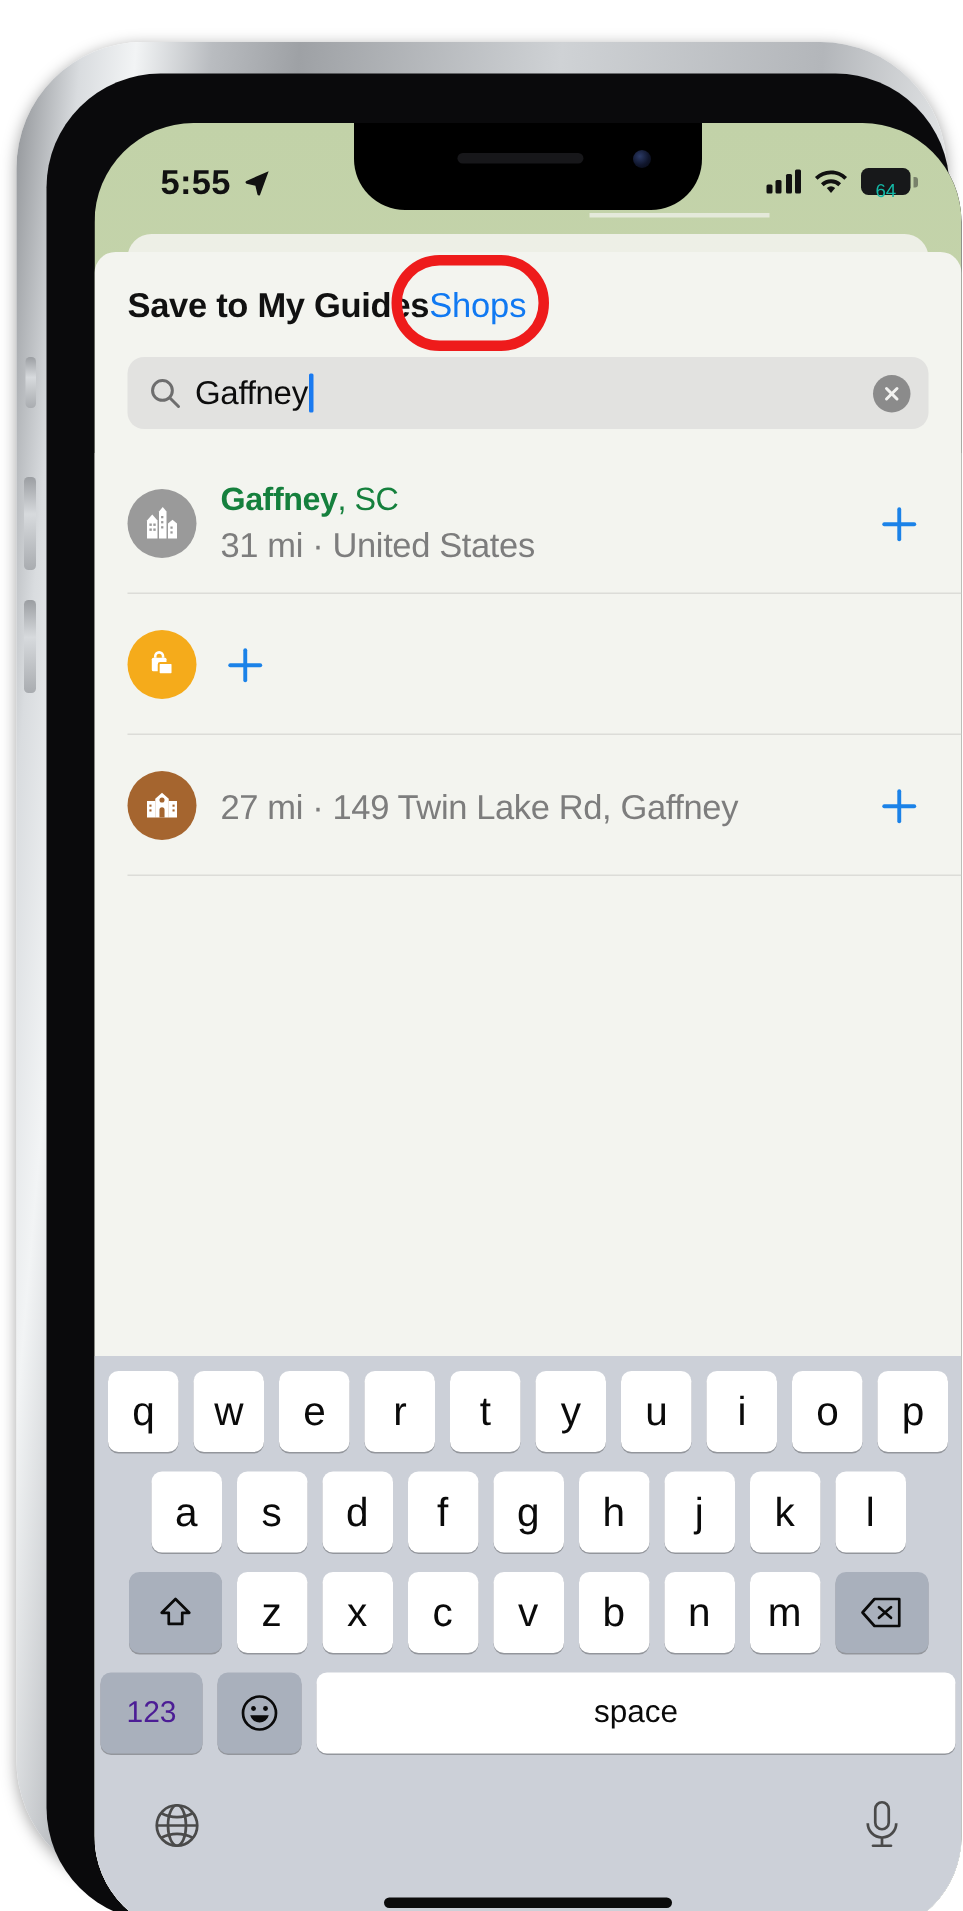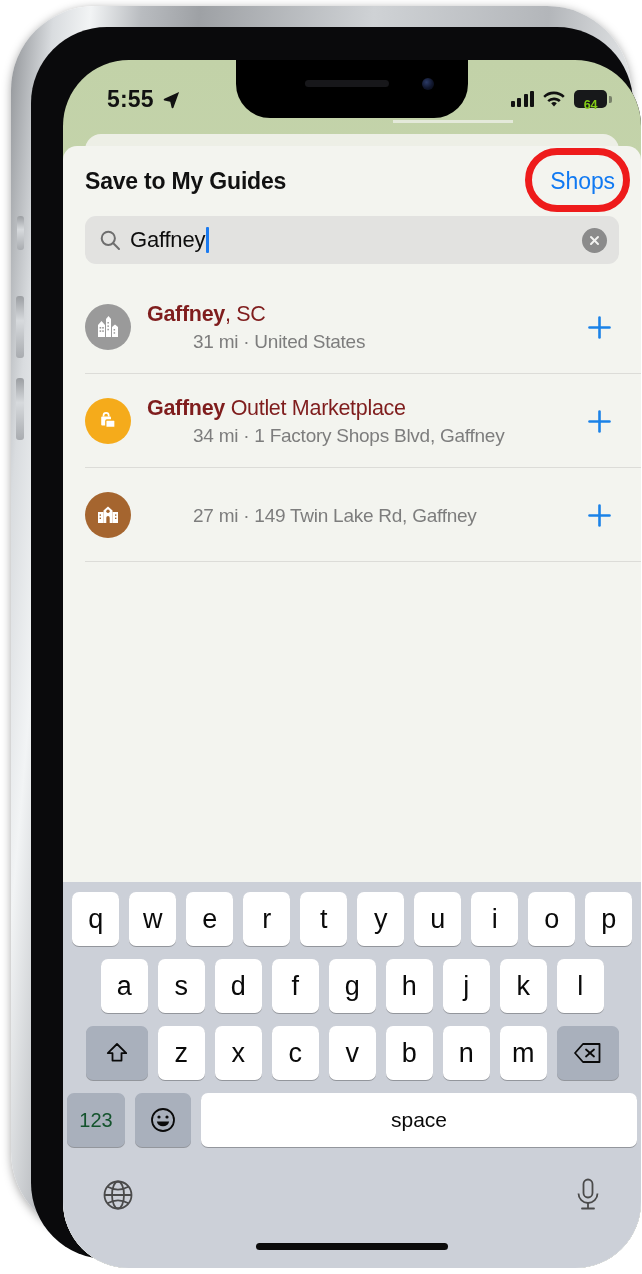--- a/index.html
+++ b/index.html
@@ -8,21 +8,21 @@
     width: 642px;
     height: 1274px;
     background: #ffffff;
     font-family: "Liberation Sans", sans-serif;
     overflow: hidden;
   }
 
   
   #phone-frame {
     position: absolute;
-    left: 11px; top: 6px;
+    left: 11px; top: 28px;
     width: 620px; height: 1230px;
     border-radius: 84px;
     background: linear-gradient(95deg,#8d9094 0%,#d9dcdf 6%,#f2f4f5 11%,#b9bcc0 18%,#9ea1a5 26%,#cfd2d5 50%,#b3b6ba 74%,#e9ebec 88%,#c3c6c9 94%,#7e8185 100%);
     box-shadow: 0 2px 10px rgba(0,0,0,.35);
   }
   #phone-bezel {
     position: absolute;
     left: 20px; top: 21px;
     width: 602px; height: 1232px;
     border-radius: 76px;
@@ -86,21 +86,21 @@
     border-radius: 5px;
     background: #17181a;
     display: flex; align-items: center; justify-content: center;
   }
   #battery::after {
     content: ""; position: absolute; right: -4.5px; top: 5.5px;
     width: 3px; height: 7px; border-radius: 0 2px 2px 0;
     background: rgba(30,30,32,.45);
   }
   #battery-level {
-    font-size: 12.5px; font-weight: 700; color: #84cc16; letter-spacing: -.2px; margin-top: 12px;
+    font-size: 12.5px; font-weight: 400; color: #14b8a6; letter-spacing: -.2px; margin-top: 12px;
   }
 
   
   #notch {
     position: absolute; top: 0; left: 50%;
     transform: translateX(-50%);
     width: 232px; height: 58px;
     background: #000;
     border-radius: 0 0 34px 34px;
     z-index: 9;
@@ -134,21 +134,20 @@
     border-radius: 14px 14px 0 0;
     z-index: 4;
     display: flex; flex-direction: column;
   }
 
   
   #sheet-header {
     position: relative;
     height: 70px;
     display: flex; align-items: center;
-    justify-content: space-between;
     padding: 0 26px 0 22px;
     flex: 0 0 auto;
   }
   #sheet-title {
     font-size: 23px; font-weight: 700; color: #111;
     letter-spacing: -.2px;
   }
   #done-wrap { position: relative; display: flex; align-items: center; }
   #done-button {
     font-size: 23px; font-weight: 500; color: #1079f2;
@@ -212,27 +211,27 @@
     position: absolute; left: 22px; right: 0; bottom: 0;
     height: 1px; background: #dcdcd8;
   }
   .result-icon {
     flex: 0 0 auto;
     width: 46px; height: 46px; border-radius: 50%;
     display: flex; align-items: center; justify-content: center;
   }
   .result-text { flex: 1 1 auto; min-width: 0; }
   .result-title {
-    font-size: 21.5px; color: #7f1d1d; letter-spacing: -.3px;
+    font-size: 21.5px; color: #15803d; letter-spacing: -.3px;
     white-space: nowrap; line-height: 1.25;
   }
   .result-title .match { font-weight: 700; }
   .result-sub {
-    font-size: 19px; color: #7d7d7d; letter-spacing: -.25px;
-    white-space: nowrap; margin-top: 2px; line-height: 1.25; margin-left: 46px;
+    font-size: 23px; color: #7d7d7d; letter-spacing: -.25px;
+    white-space: nowrap; margin-top: 2px; line-height: 1.25;
   }
   .add-button {
     flex: 0 0 auto;
     width: 32px; height: 32px;
     display: flex; align-items: center; justify-content: center;
   }
 
   
   #keyboard {
     position: absolute; left: 0; right: 0; bottom: 0;
@@ -264,21 +263,21 @@
   .key-mod {
     background: #a9b0bc;
     box-shadow: 0 1px 0 rgba(0,0,0,.28);
     border-radius: 7px;
     height: 54px;
     display: flex; align-items: center; justify-content: center;
   }
   #key-shift, #key-backspace { width: 62px; }
   #kb-row-4 { gap: 10px; margin-bottom: 0; }
   #key-123 {
-    width: 58px; height: 54px; font-size: 20px; color: #14532d;
+    width: 68px; height: 54px; font-size: 20px; color: #4c1d95;
     background: #a9b0bc; border-radius: 7px;
     display: flex; align-items: center; justify-content: center;
     box-shadow: 0 1px 0 rgba(0,0,0,.28);
     text-align: right;
   }
   #key-emoji {
     width: 56px; height: 54px;
     background: #a9b0bc; border-radius: 7px;
     display: flex; align-items: center; justify-content: center;
     box-shadow: 0 1px 0 rgba(0,0,0,.28);
@@ -427,26 +426,20 @@
           </div>
 
           <div class="result-row">
             <div class="result-icon" style="background:#f5ab1b">
               <svg width="26" height="26" viewBox="0 0 26 26">
                 <path d="M8.5 8.5v-1a2.6 2.6 0 0 1 5.2 0v1" fill="none" stroke="#fff" stroke-width="1.7"></path>
                 <rect x="6.2" y="8.5" width="9.8" height="9" rx="1" fill="#fff"></rect>
                 <rect x="10.8" y="12" width="9.2" height="7.4" rx="1" fill="#fff" stroke="#f5ab1b" stroke-width="1.3"></rect>
               </svg>
             </div>
-            <div class="result-text">
-              <div class="result-title">
-                <span class="match">Gaffney</span><span> Outlet Marketplace</span>
-              </div>
-              <div class="result-sub">34 mi · 1 Factory Shops Blvd, Gaffney</div>
-            </div>
             <div class="add-button">
               <svg width="27" height="27" viewBox="0 0 27 27">
                 <line x1="13.5" y1="3.5" x2="13.5" y2="23.5" stroke="#1b82e8" stroke-width="2.6" stroke-linecap="round"></line>
                 <line x1="3.5" y1="13.5" x2="23.5" y2="13.5" stroke="#1b82e8" stroke-width="2.6" stroke-linecap="round"></line>
               </svg>
             </div>
           </div>
 
           <div class="result-row">
             <div class="result-icon" style="background:#a5652f">

